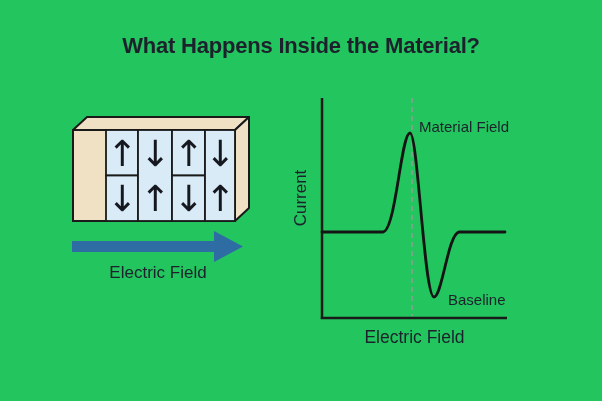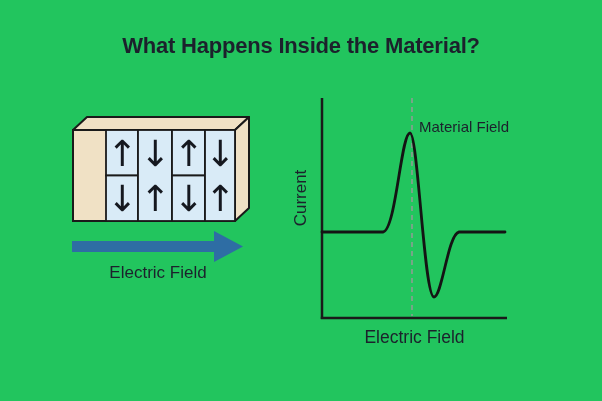--- a/index.html
+++ b/index.html
@@ -85,14 +85,15 @@
   </svg>
 
   <div class="label field-label-left">Electric Field</div>
 
   <div class="label ylabel">Current</div>
 
   <div class="label xlabel">Electric Field</div>
 
   <div class="label ann-peak">Material Field</div>
 
+  <div class="label ann-trough">Baseline</div>
 
 </div>
 
 </body></html>

